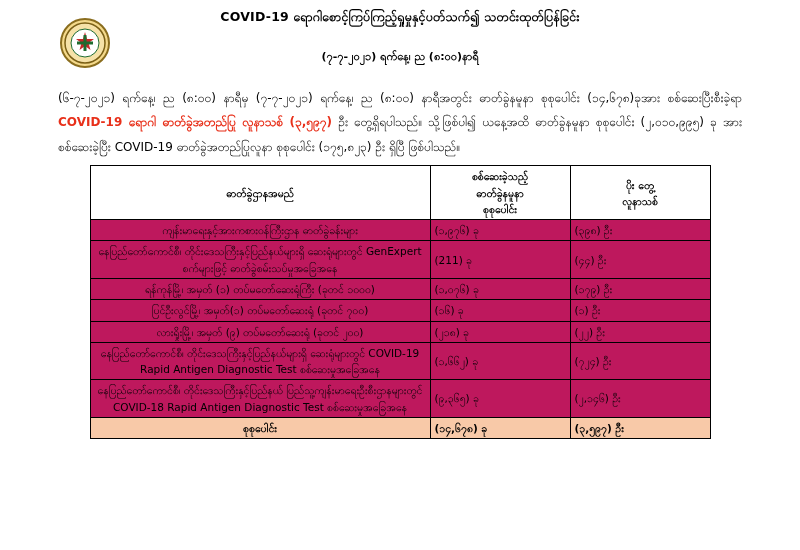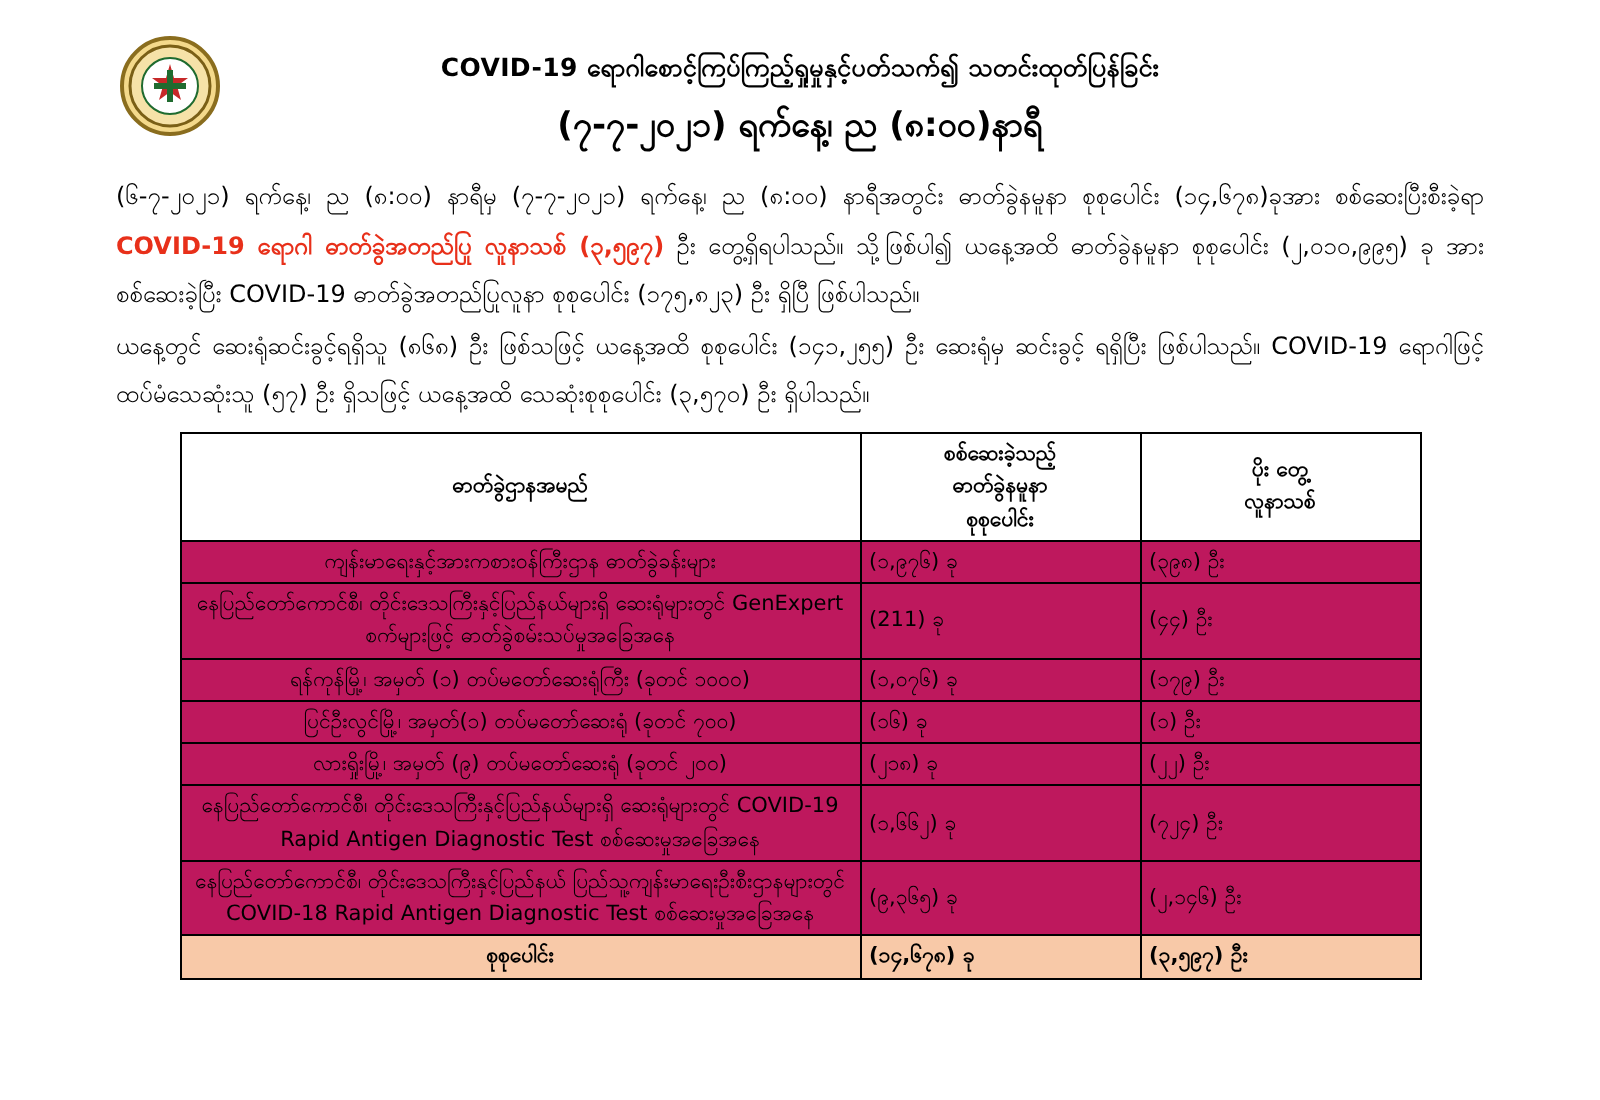--- a/index.html
+++ b/index.html
@@ -12,21 +12,21 @@
     background: #ffffff;
     font-family: "DejaVu Sans", "Liberation Sans", sans-serif;
     color: #000000;
     overflow: hidden;
   }
   .page {
     position: relative;
     width: 800px;
     height: 440px;
     box-sizing: border-box;
-    padding: 22px 40px 0 40px;
+    padding: 5px 40px 0 40px;
   }
   .logo {
     position: absolute;
     left: 60px;
     top: 18px;
     width: 46px;
     height: 46px;
     border-radius: 50%;
     background: #f4d98b;
     border: 2px solid #8a6d1e;
@@ -40,27 +40,27 @@
     text-align: center;
     padding: 0 30px;
   }
   .title {
     font-size: 12.5px;
     font-weight: bold;
     line-height: 1.9;
     letter-spacing: 0.2px;
   }
   .subtitle {
-    font-size: 17px;
+    font-size: 11px;
     font-weight: bold;
     line-height: 1.9;
-    margin-top: 1px;
+    margin-top: 18px;
   }
   .body-text {
-    margin-top: 7px;
+    margin-top: 18px;
     font-size: 12px;
     line-height: 2.05;
     text-align: justify;
     padding: 0 18px;
   }
   .body-text p { margin: 0 0 1px 0; }
   .hl-red { color: #e8301a; font-weight: bold; }
   .section-heading {
     text-align: center;
     font-size: 12.5px;
@@ -115,23 +115,20 @@
   </div>
 
   <div class="header">
     <div class="title">COVID-19 ရောဂါစောင့်ကြပ်ကြည့်ရှုမှုနှင့်ပတ်သက်၍ သတင်းထုတ်ပြန်ခြင်း</div>
     <div class="subtitle">(၇-၇-၂၀၂၁) ရက်နေ့၊ ည (၈:၀၀)နာရီ</div>
   </div>
 
   <div class="body-text">
     <p>
       <span>(၆-၇-၂၀၂၁) ရက်နေ့၊ ည (၈:၀၀) နာရီမှ (၇-၇-၂၀၂၁) ရက်နေ့၊ ည (၈:၀၀) နာရီအတွင်း ဓာတ်ခွဲနမူနာ စုစုပေါင်း (၁၄,၆၇၈)ခုအား စစ်ဆေးပြီးစီးခဲ့ရာ </span><span class="hl-red">COVID-19 ရောဂါ ဓာတ်ခွဲအတည်ပြု လူနာသစ် (၃,၅၉၇)</span><span> ဦး တွေ့ရှိရပါသည်။ သို့ဖြစ်ပါ၍ ယနေ့အထိ ဓာတ်ခွဲနမူနာ စုစုပေါင်း (၂,၀၁၀,၉၉၅) ခု အား စစ်ဆေးခဲ့ပြီး COVID-19 ဓာတ်ခွဲအတည်ပြုလူနာ စုစုပေါင်း (၁၇၅,၈၂၃) ဦး ရှိပြီ ဖြစ်ပါသည်။</span>
-    </p>
-    <p>
-      <span>ယနေ့တွင် ဆေးရုံဆင်းခွင့်ရရှိသူ (၈၆၈) ဦး ဖြစ်သဖြင့် ယနေ့အထိ စုစုပေါင်း (၁၄၁,၂၅၅) ဦး ဆေးရုံမှ ဆင်းခွင့် ရရှိပြီး ဖြစ်ပါသည်။ COVID-19 ရောဂါဖြင့် ထပ်မံသေဆုံးသူ (၅၇) ဦး ရှိသဖြင့် ယနေ့အထိ သေဆုံးစုစုပေါင်း (၃,၅၇၀) ဦး ရှိပါသည်။</span>
     </p>
   </div>
 
 
   <table class="data">
     <colgroup>
       <col class="col-name">
       <col class="col-num">
       <col class="col-pos">
     </colgroup>

